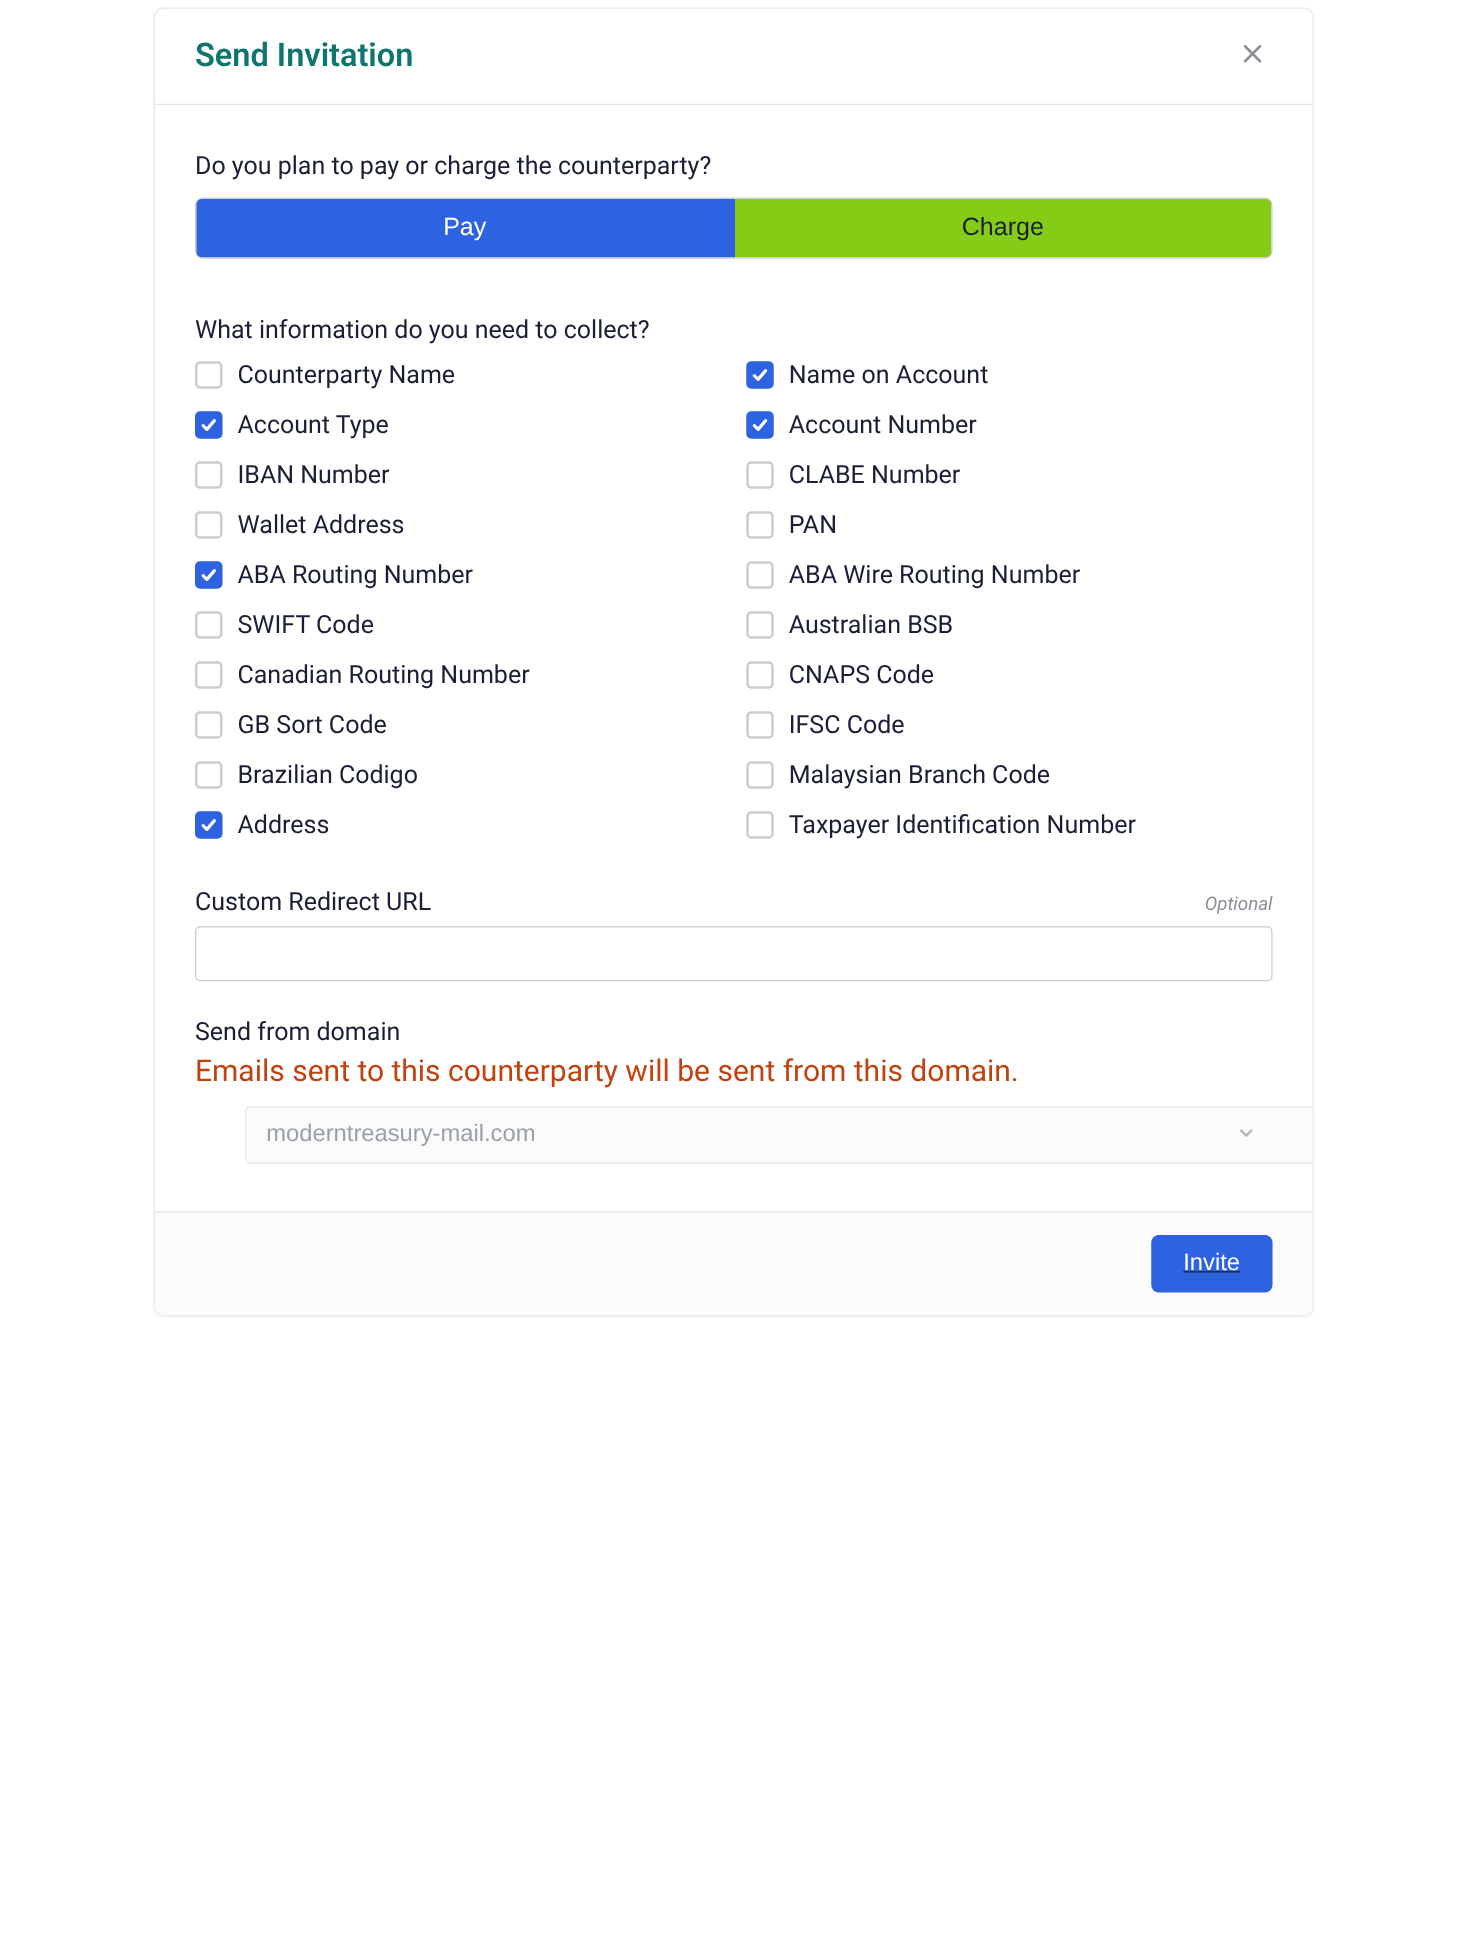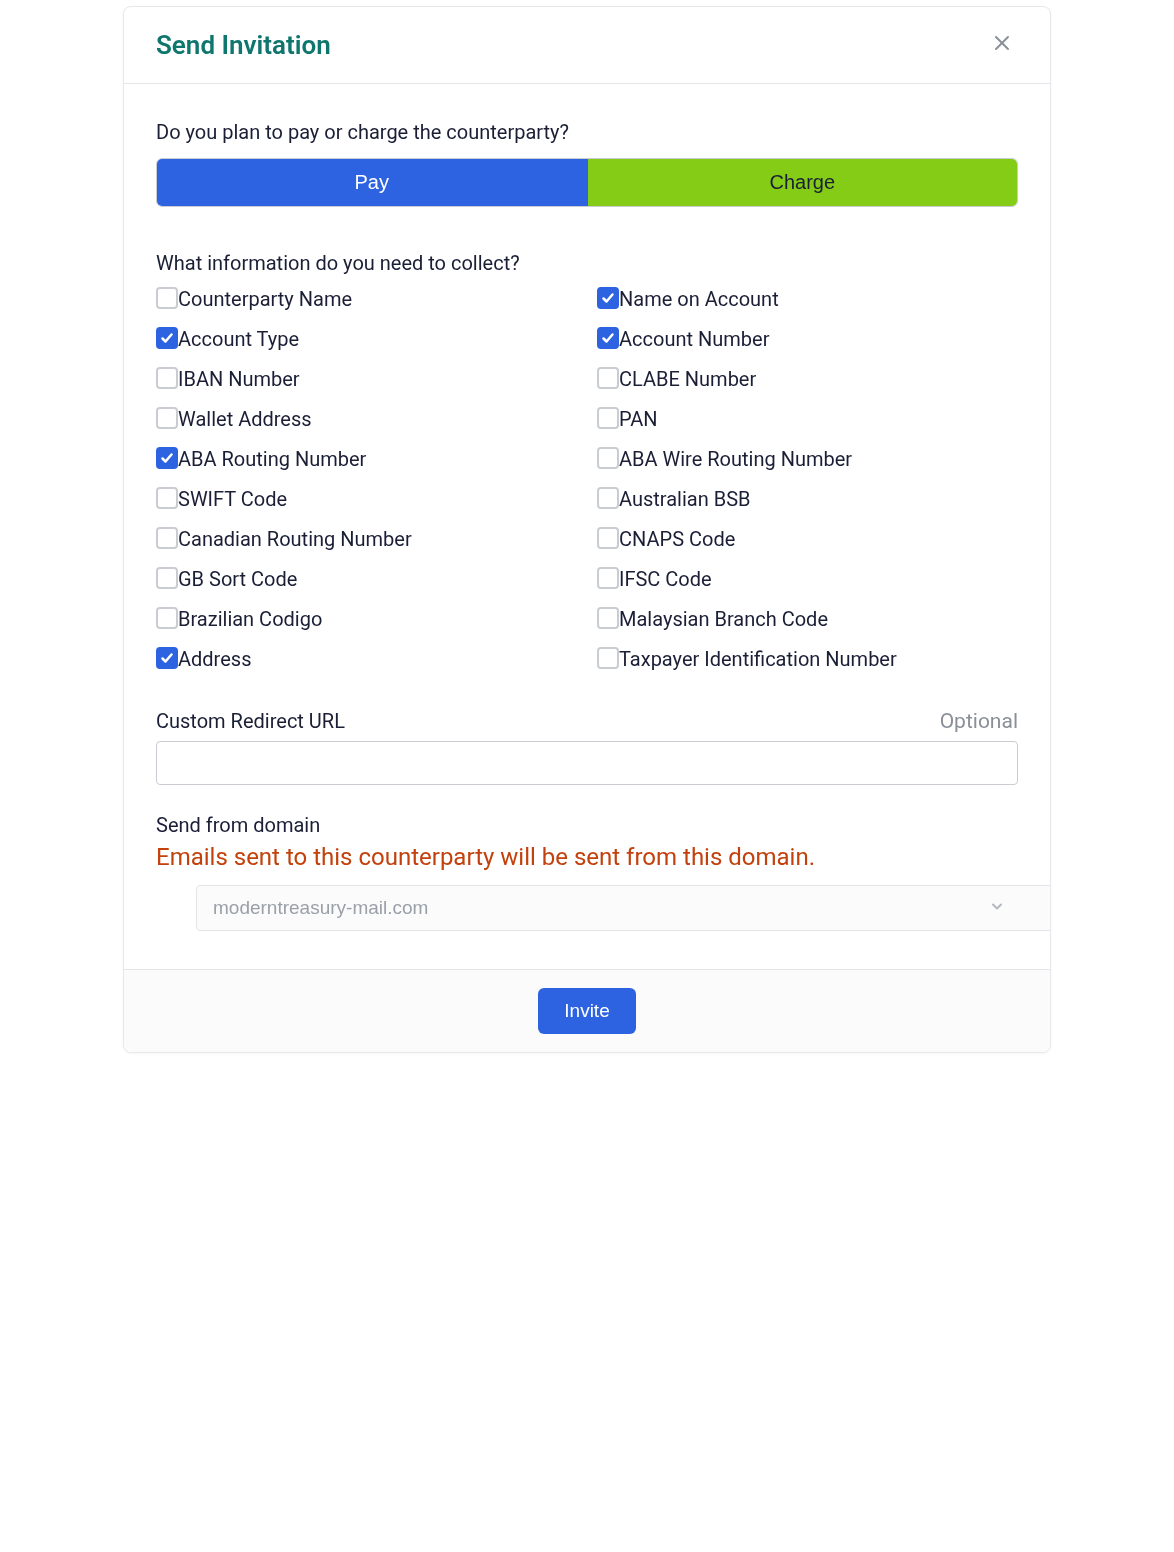--- a/index.html
+++ b/index.html
@@ -78,21 +78,22 @@
 
   .checkbox-grid {
     display: grid;
     grid-template-columns: 1fr 1fr;
     row-gap: 16px;
     column-gap: 20px;
     margin-bottom: 38px;
   }
   .check-item {
     display: flex;
-    align-items: flex-start;
+    align-items: flex-end;
+    gap: 12px;
     cursor: pointer;
   }
   .checkbox {
     width: 22px;
     height: 22px;
     border: 2px solid #c9ccd1;
     border-radius: 4px;
     background: #fff;
     display: flex;
     align-items: center;
@@ -115,22 +116,23 @@
     display: flex;
     align-items: baseline;
     justify-content: space-between;
     margin-bottom: 8px;
   }
   .field-label {
     font-size: 20px;
     color: #1a1f36;
   }
   .optional-tag {
-    font-size: 21px;
+    font-size: 15px;
     color: #8a8f98;
+    font-style: italic;
   }
   .text-input {
     width: 100%;
     height: 44px;
     border: 1px solid #c9ccd1;
     border-radius: 4px;
     padding: 0 12px;
     font-size: 18px;
     background: #fff;
   }
@@ -163,21 +165,22 @@
     transform: translateY(-50%);
     pointer-events: none;
     color: #b4b8be;
   }
 
   .modal-footer {
     border-top: 1px solid #e3e5e8;
     background: #fbfbfc;
     padding: 18px 32px;
     display: flex;
-    justify-content: center;
+    justify-content: flex-end;
+    text-decoration: underline;
   }
   .invite-btn {
     background: #2d62e0;
     color: #fff;
     border: none;
     border-radius: 6px;
     padding: 12px 26px;
     font-size: 19px;
     font-weight: 500;
     cursor: pointer;

